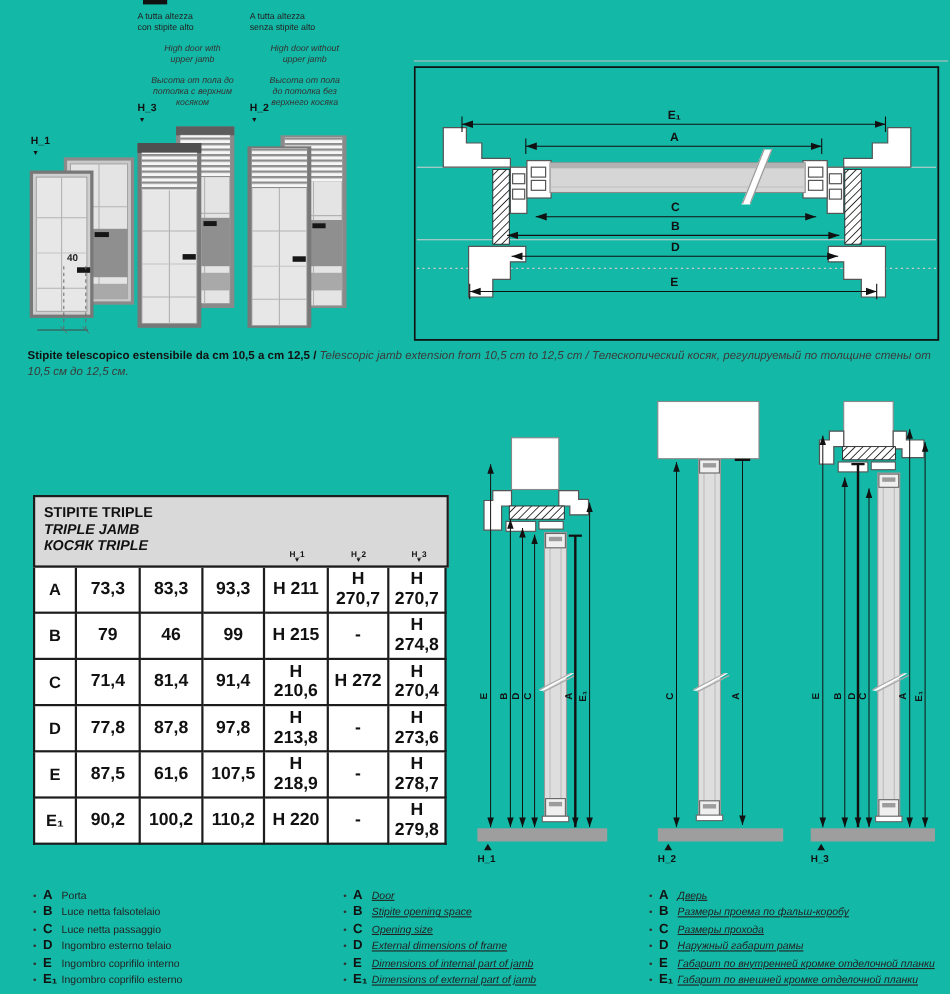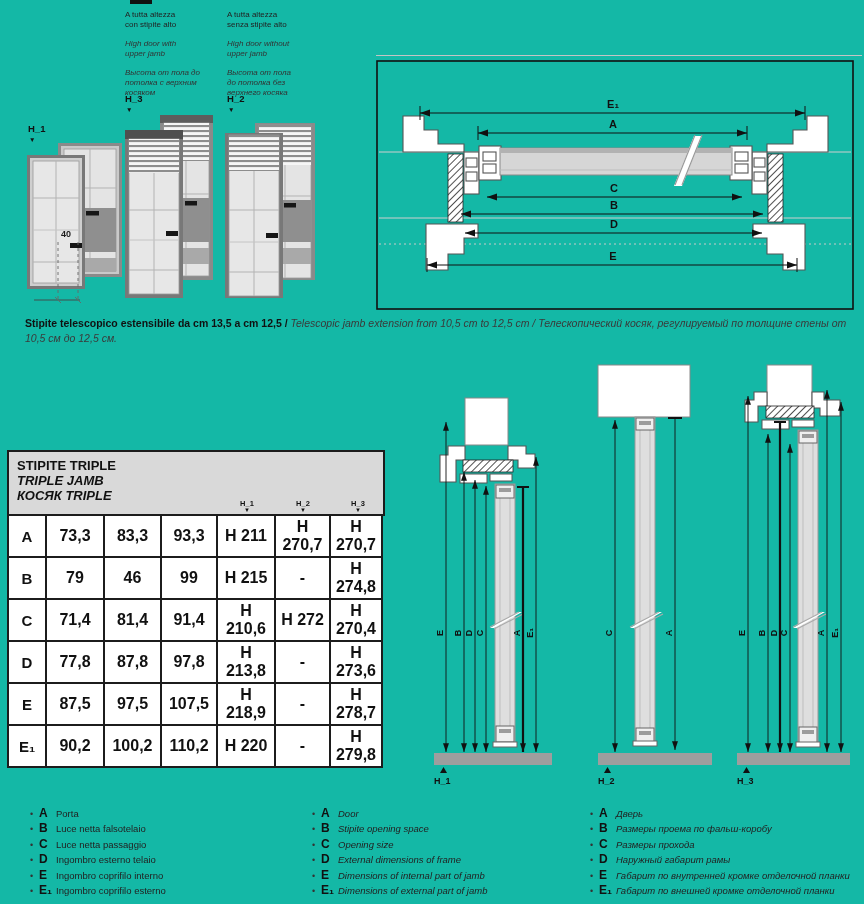--- a/index.html
+++ b/index.html
@@ -3,21 +3,21 @@
 <meta charset="utf-8">
 <style>
   html,body{margin:0;padding:0;background:#fff;}
   .page{position:relative;width:864px;height:904px;background:#14b8a6;overflow:hidden;
         font-family:"Liberation Sans",sans-serif;color:#1c1c1c;}
   .abs{position:absolute;}
 
   
   .desc{width:100px;font-size:8px;line-height:10px;color:#222;}
   .desc p{margin:0 0 9px 0;}
-  .desc .en,.desc .ru{font-style:italic;color:#333;}
+  .desc .en,.desc .ru{font-style:italic;color:#333;text-align:center;}
   .hlabel{font-size:9.5px;font-weight:bold;color:#111;line-height:9px;}
   .hlabel .arr{display:block;font-size:6.5px;margin-top:2px;margin-left:1px;color:#111;}
   .topmark{background:#111;}
 
   
   .caption{font-size:10.5px;line-height:15px;color:#222;}
   .caption .it{font-weight:bold;color:#111;}
   .caption .en,.caption .ru{font-style:italic;font-weight:500;color:#3a3a3a;}
 
   
@@ -32,21 +32,21 @@
   table.dim{border-collapse:collapse;margin-top:-2px;table-layout:fixed;}
   table.dim td{border:2px solid #1c1c1c;text-align:center;font-weight:bold;
       font-size:16px;color:#111;height:40px;padding:0;background:#fff;}
   table.dim td.rowlabel{font-size:15px;}
 
   
   .legend{width:280px;font-size:9.5px;color:#222;}
   .legend .row{display:flex;align-items:baseline;height:15.4px;}
   .legend .b{width:9px;font-size:9px;color:#333;}
   .legend .k{width:17px;font-weight:bold;font-size:12px;color:#111;flex:0 0 17px;}
-  .legend.en .t,.legend.ru .t{font-style:italic;}
+  .legend.en .t,.legend.ru .t{font-style:italic;text-decoration:underline;}
   .legend .t{white-space:nowrap;}
 
   svg text{font-family:"Liberation Sans",sans-serif;}
 </style>
 </head>
 <body>
 
 <div class="page">
 
   <div class="abs topmark" style="left:130px;top:0;width:22px;height:4px;"></div>
@@ -239,24 +239,24 @@
       <text x="237" y="54">E₁</text>
       <text x="237" y="74">A</text>
       <text x="238" y="138">C</text>
       <text x="238" y="155">B</text>
       <text x="238" y="174">D</text>
       <text x="237" y="206">E</text>
     </g>
   </svg>
 
   <div class="abs caption" style="left:25px;top:316px;width:826px;">
-    <span class="it">Stipite telescopico estensibile da cm 13,5 a cm 12,5 /</span><span class="en"> Telescopic jamb extension from 10,5 cm to 12,5 cm /</span><span class="ru"> Телескопический косяк, регулируемый по толщине стены от 10,5 см до 12,5 см.</span>
-  </div>
-
-  <div class="abs tblwrap" style="left:7px;top:450px;">
+    <span class="it">Stipite telescopico estensibile da cm 10,5 a cm 12,5 /</span><span class="en"> Telescopic jamb extension from 10,5 cm to 12,5 cm /</span><span class="ru"> Телескопический косяк, регулируемый по толщине стены от 10,5 см до 12,5 см.</span>
+  </div>
+
+  <div class="abs tblwrap" style="left:30px;top:450px;">
     <div class="tbl-header">
       <div class="tbl-title">
         <div>STIPITE TRIPLE</div>
         <div class="en">TRIPLE JAMB</div>
         <div class="ru">КОСЯК TRIPLE</div>
       </div>
       <div class="hcol" style="left:216px;">
         <span>H_1</span>
         <span class="harrow">▼</span>
       </div>
@@ -312,21 +312,21 @@
         <td>77,8</td>
             <td>87,8</td>
             <td>97,8</td>
             <td>H 213,8</td>
             <td>-</td>
             <td>H 273,6</td>
       </tr>
       <tr>
         <td class="rowlabel">E</td>
         <td>87,5</td>
-            <td>97,5</td>
+            <td>61,6</td>
             <td>107,5</td>
             <td>H 218,9</td>
             <td>-</td>
             <td>H 278,7</td>
       </tr>
       <tr>
         <td class="rowlabel">E₁</td>
         <td>90,2</td>
             <td>100,2</td>
             <td>110,2</td>

